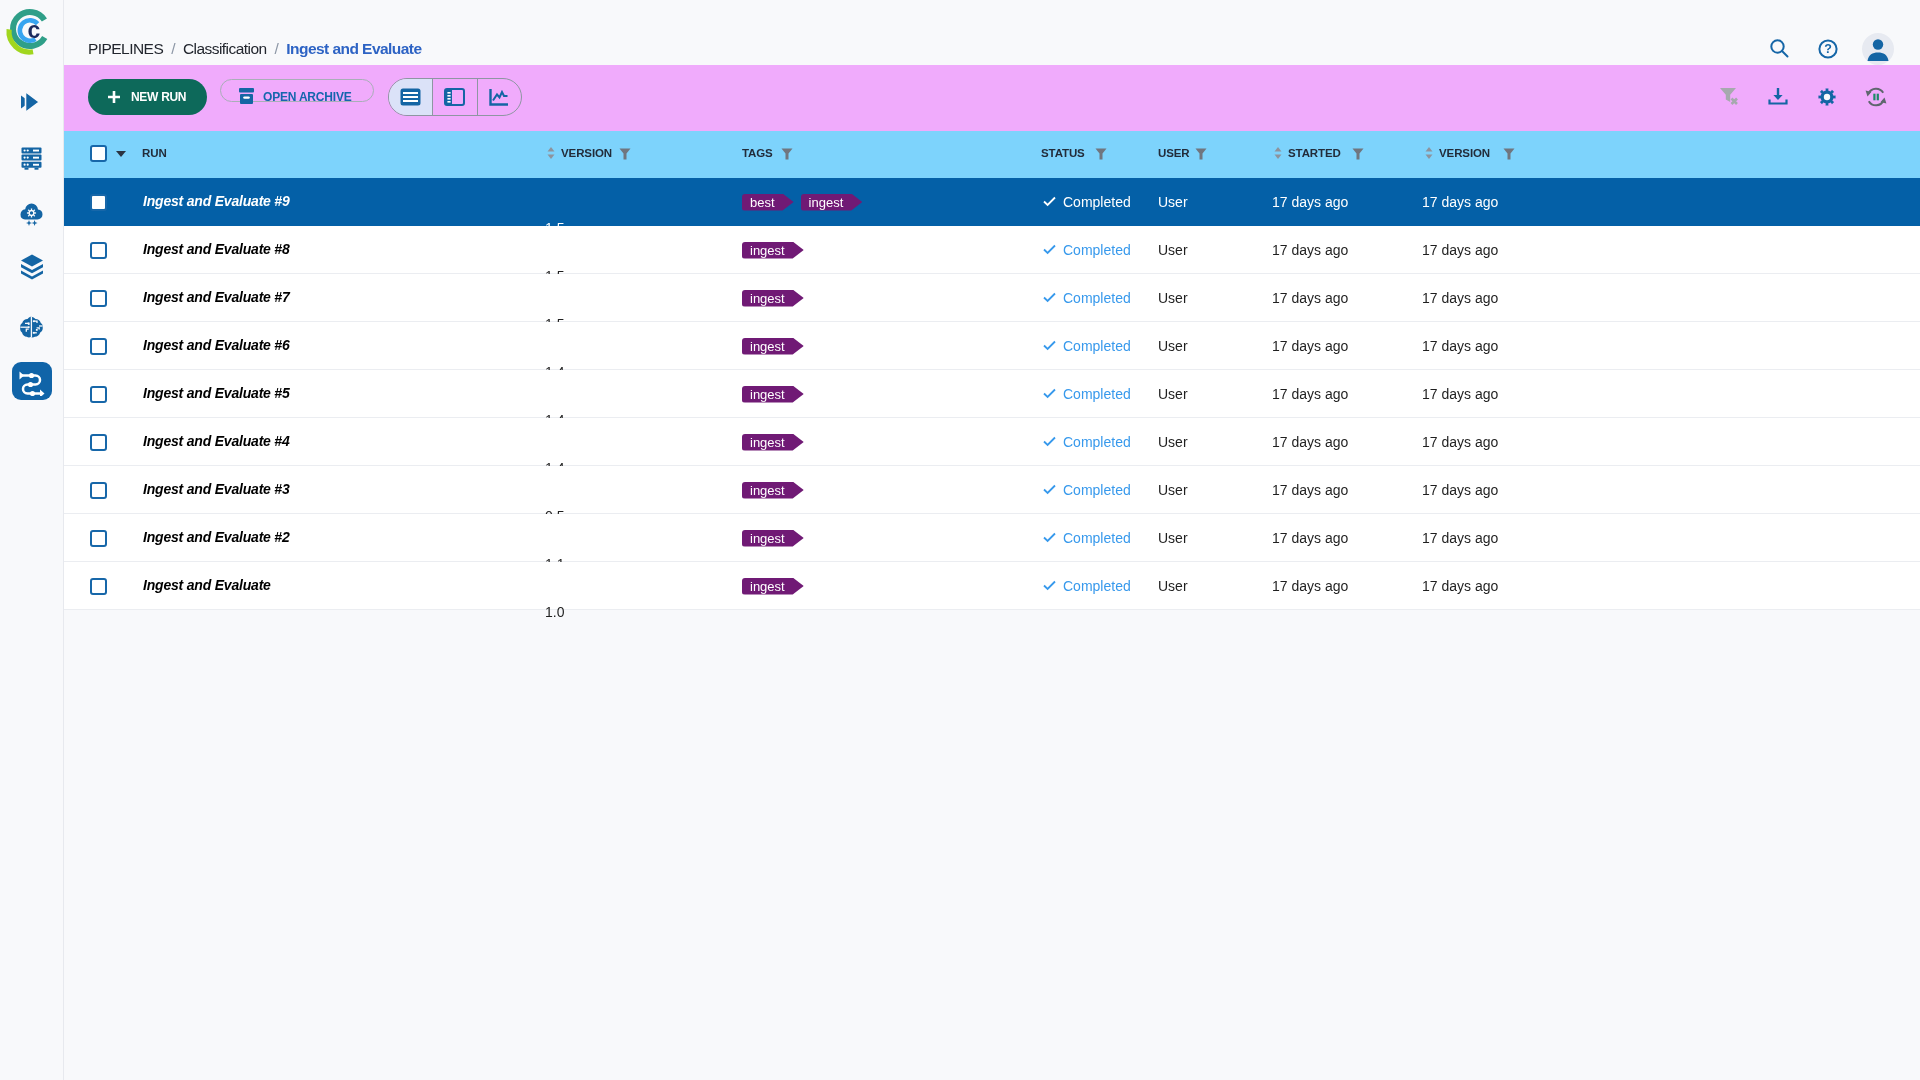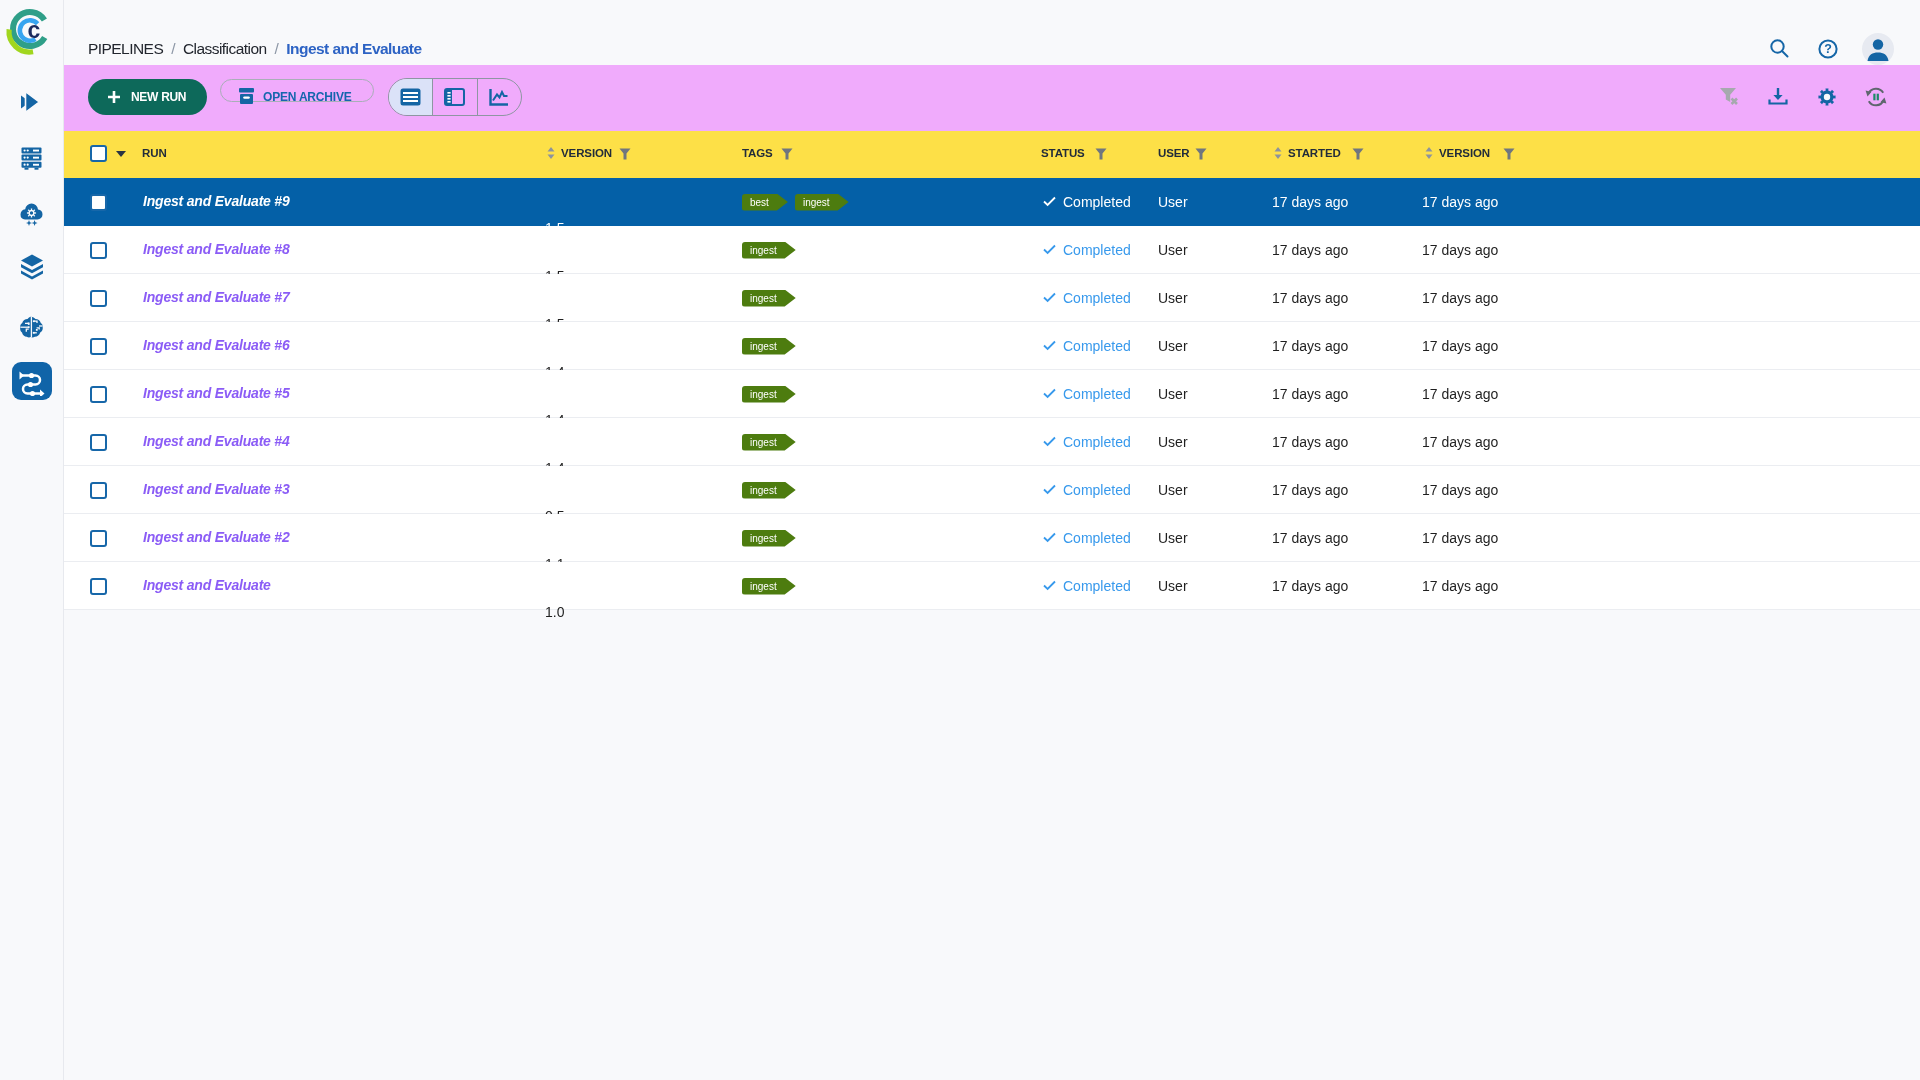--- a/index.html
+++ b/index.html
@@ -24,30 +24,30 @@
 #btn-arch { position:absolute; left:156px; top:14px; width:154px; height:23px; border-radius:18px; border:1px solid #a9aeb8; color:#1566ad; font-weight:bold; font-size:12px; letter-spacing:-0.2px; line-height:34px; }
 #btn-arch svg { vertical-align:-3px; margin-left:18px; margin-right:9px; }
 #seg { position:absolute; left:324px; top:13px; width:134px; height:38px; border:1px solid #8e96a2; border-radius:19px; overflow:hidden; display:flex; }
 #seg .s { flex:1 1 0; display:flex; align-items:center; justify-content:center; border-right:1px solid #8e96a2; }
 #seg .s:last-child { border-right:none; }
 #seg .on { background:#dbe2f8; }
 
 .ticon { position:absolute; top:14px; width:36px; height:36px; display:flex; align-items:center; justify-content:center; }
 
 
-#thead { position:absolute; left:64px; top:131px; width:1856px; height:47px; background:#fde047; }
+#thead { position:absolute; left:64px; top:131px; width:1856px; height:47px; background:#7dd3fc; }
 .hlbl { position:absolute; top:16px; font-size:11.5px; font-weight:bold; letter-spacing:-0.1px; color:#222c3a; }
 .row { position:absolute; left:64px; width:1856px; height:48px; background:#fff; border-bottom:1px solid #ebedf1; font-size:14px; color:#1f1f1f; }
 .row.sel { background:#0460a7; color:#fff; border-bottom:none; height:64px; }
 .cb { position:absolute; left:26px; top:15.5px; width:17px; height:17px; border:2px solid #1767a9; border-radius:3px; background:#fff; }
-.name { position:absolute; left:79px; top:15px; font-style:italic; font-weight:bold; font-size:14px; letter-spacing:-0.2px; color:#8b5cf6; white-space:nowrap; }
+.name { position:absolute; left:79px; top:15px; font-style:italic; font-weight:bold; font-size:14px; letter-spacing:-0.2px; color:#000000; white-space:nowrap; }
 .row.sel .name { color:#fff; }
 .ver { position:absolute; left:481px; top:16px;margin-top:26px; }
 .tags { position:absolute; left:678px; top:15.5px; display:flex; }
-.chip { height:17px; background:#4d7c0f; color:#fff; font-size:10px; line-height:17.5px; padding:0 19px 0 8px; margin-right:7px;
+.chip { height:17px; background:#701a75; color:#fff; font-size:13px; line-height:17.5px; padding:0 19px 0 8px; margin-right:7px;
         clip-path: polygon(0 0, calc(100% - 11px) 0, 100% 50%, calc(100% - 11px) 100%, 0 100%); border-radius:3px 0 0 3px; }
 .st { position:absolute; left:979px; top:16px; color:#3799ec; }
 .st .ck { display:inline-block; margin-right:7px; }
 .row.sel .st { color:#fff; }
 .usr { position:absolute; left:1094px; top:16px; }
 .t1 { position:absolute; left:1208px; top:16px; }
 .t2 { position:absolute; left:1358px; top:16px; }
 </style>
 </head>
 <body>

